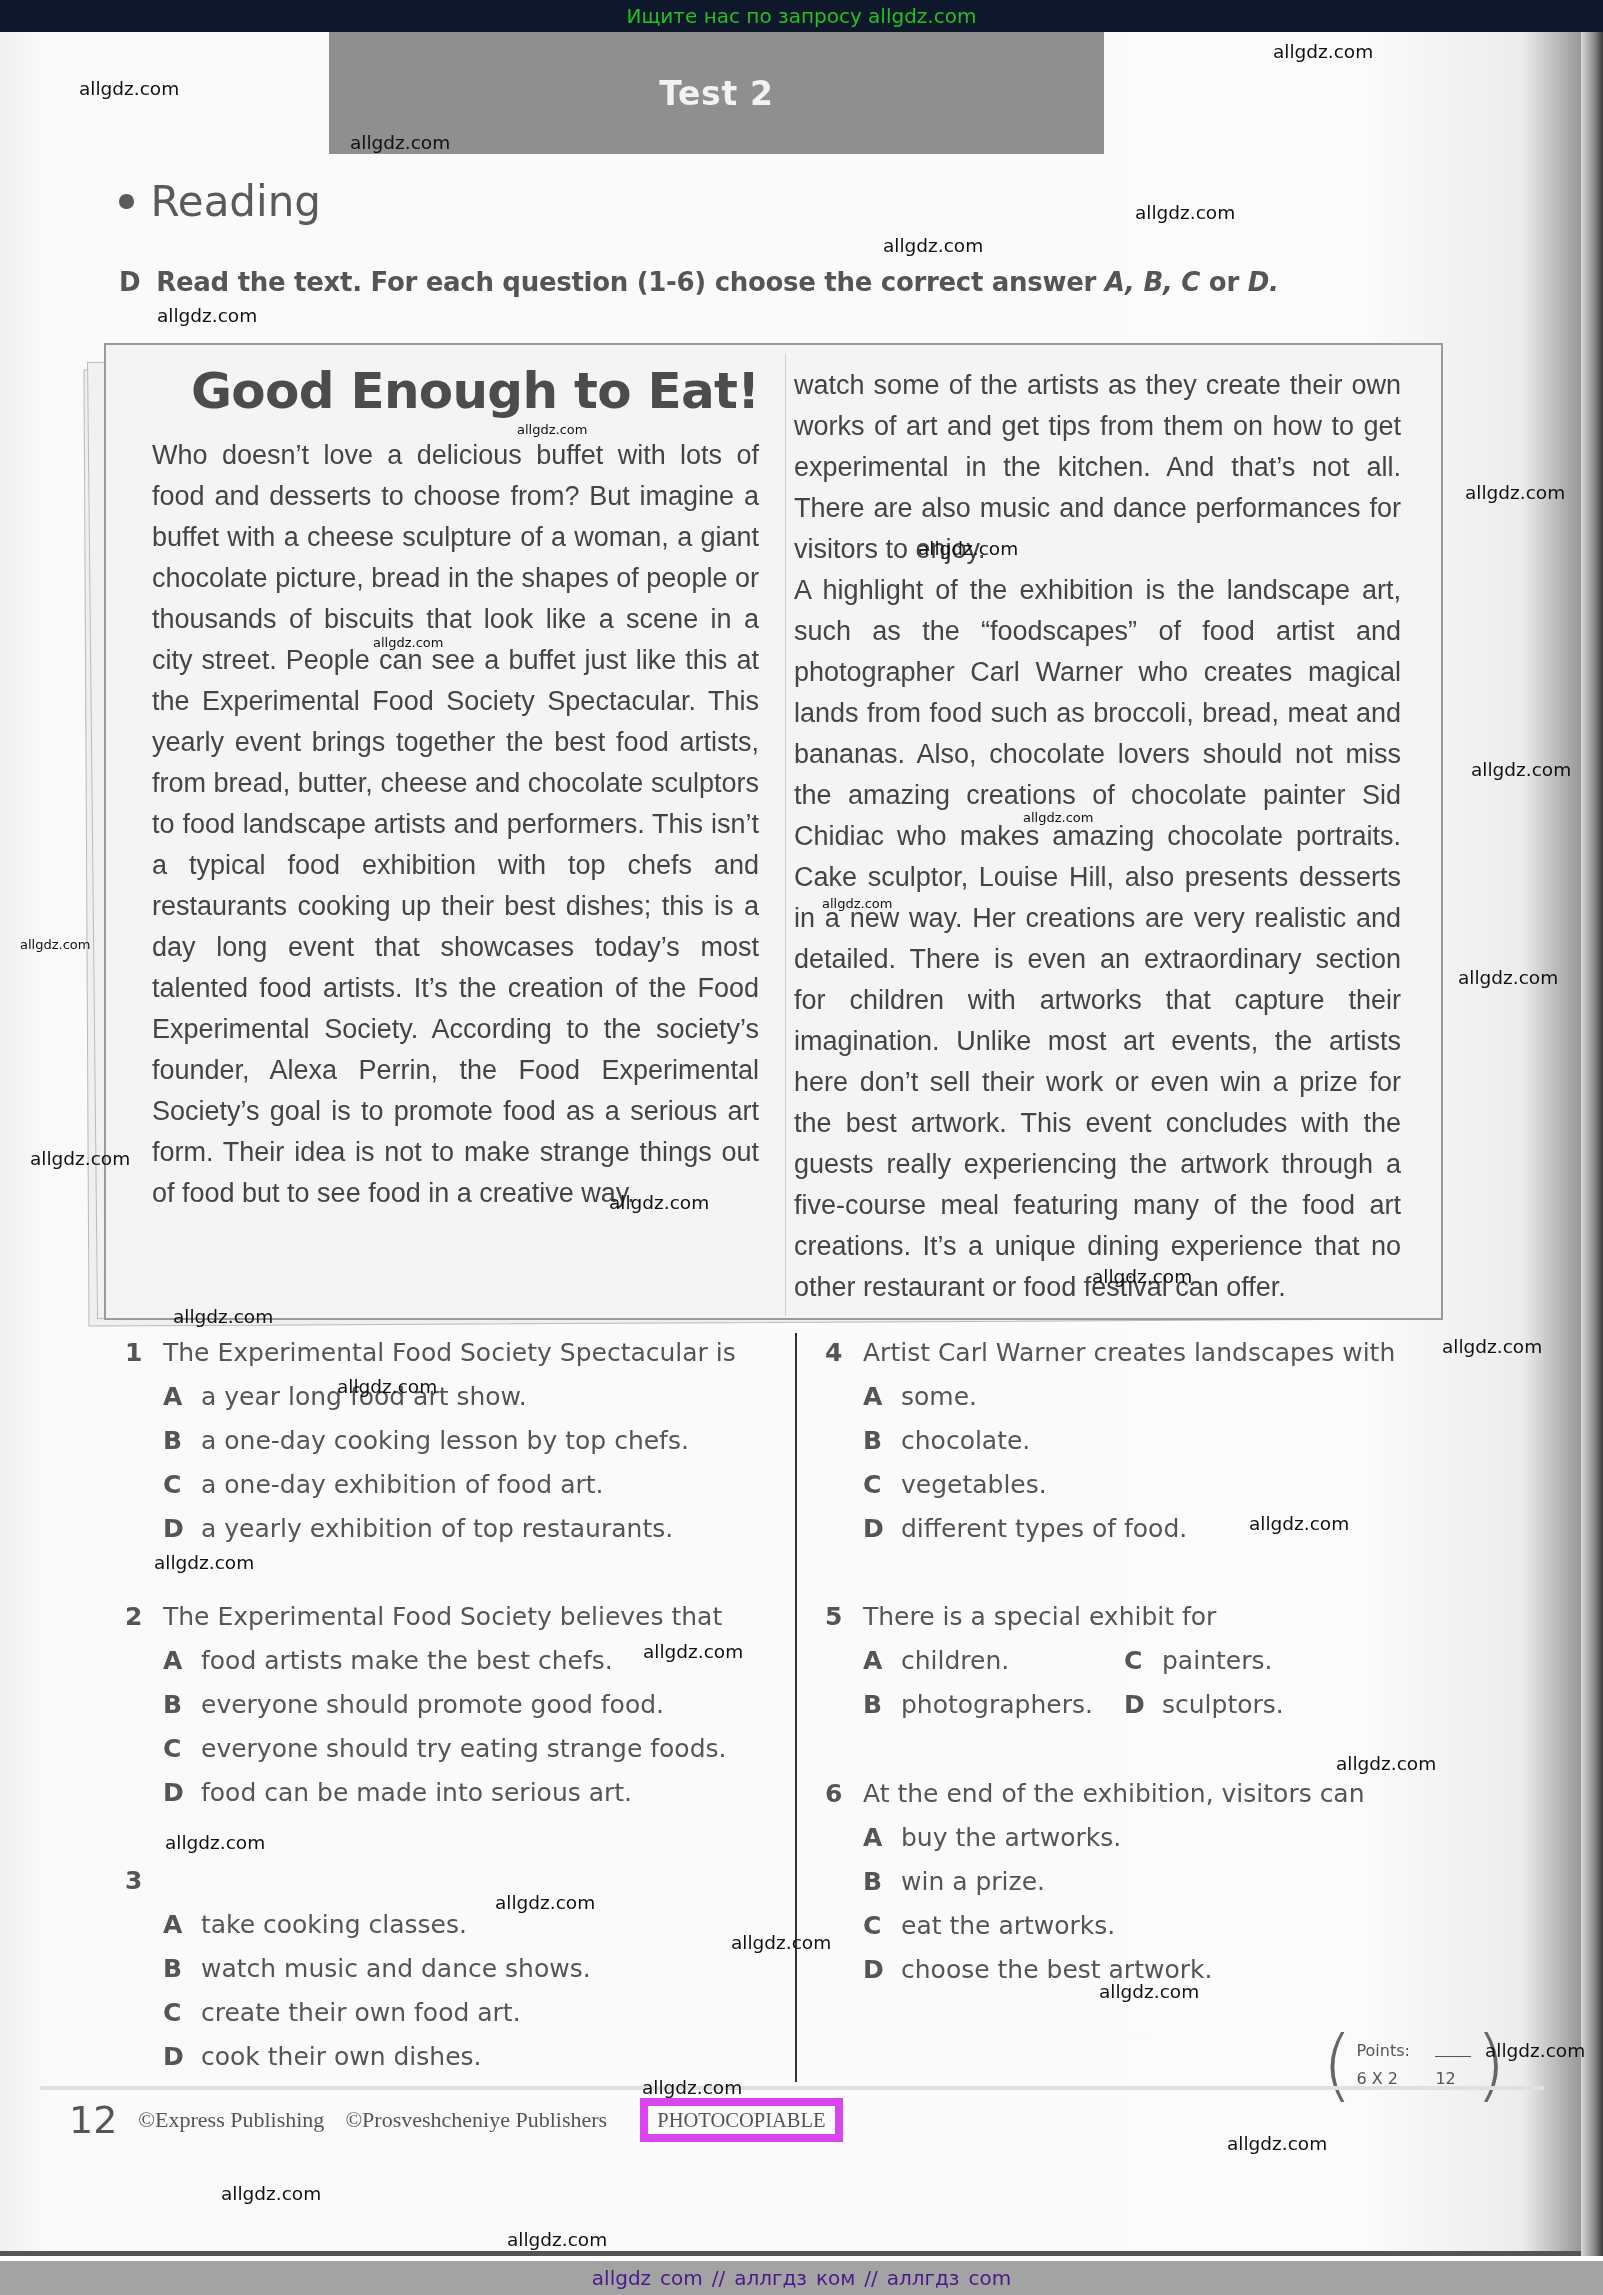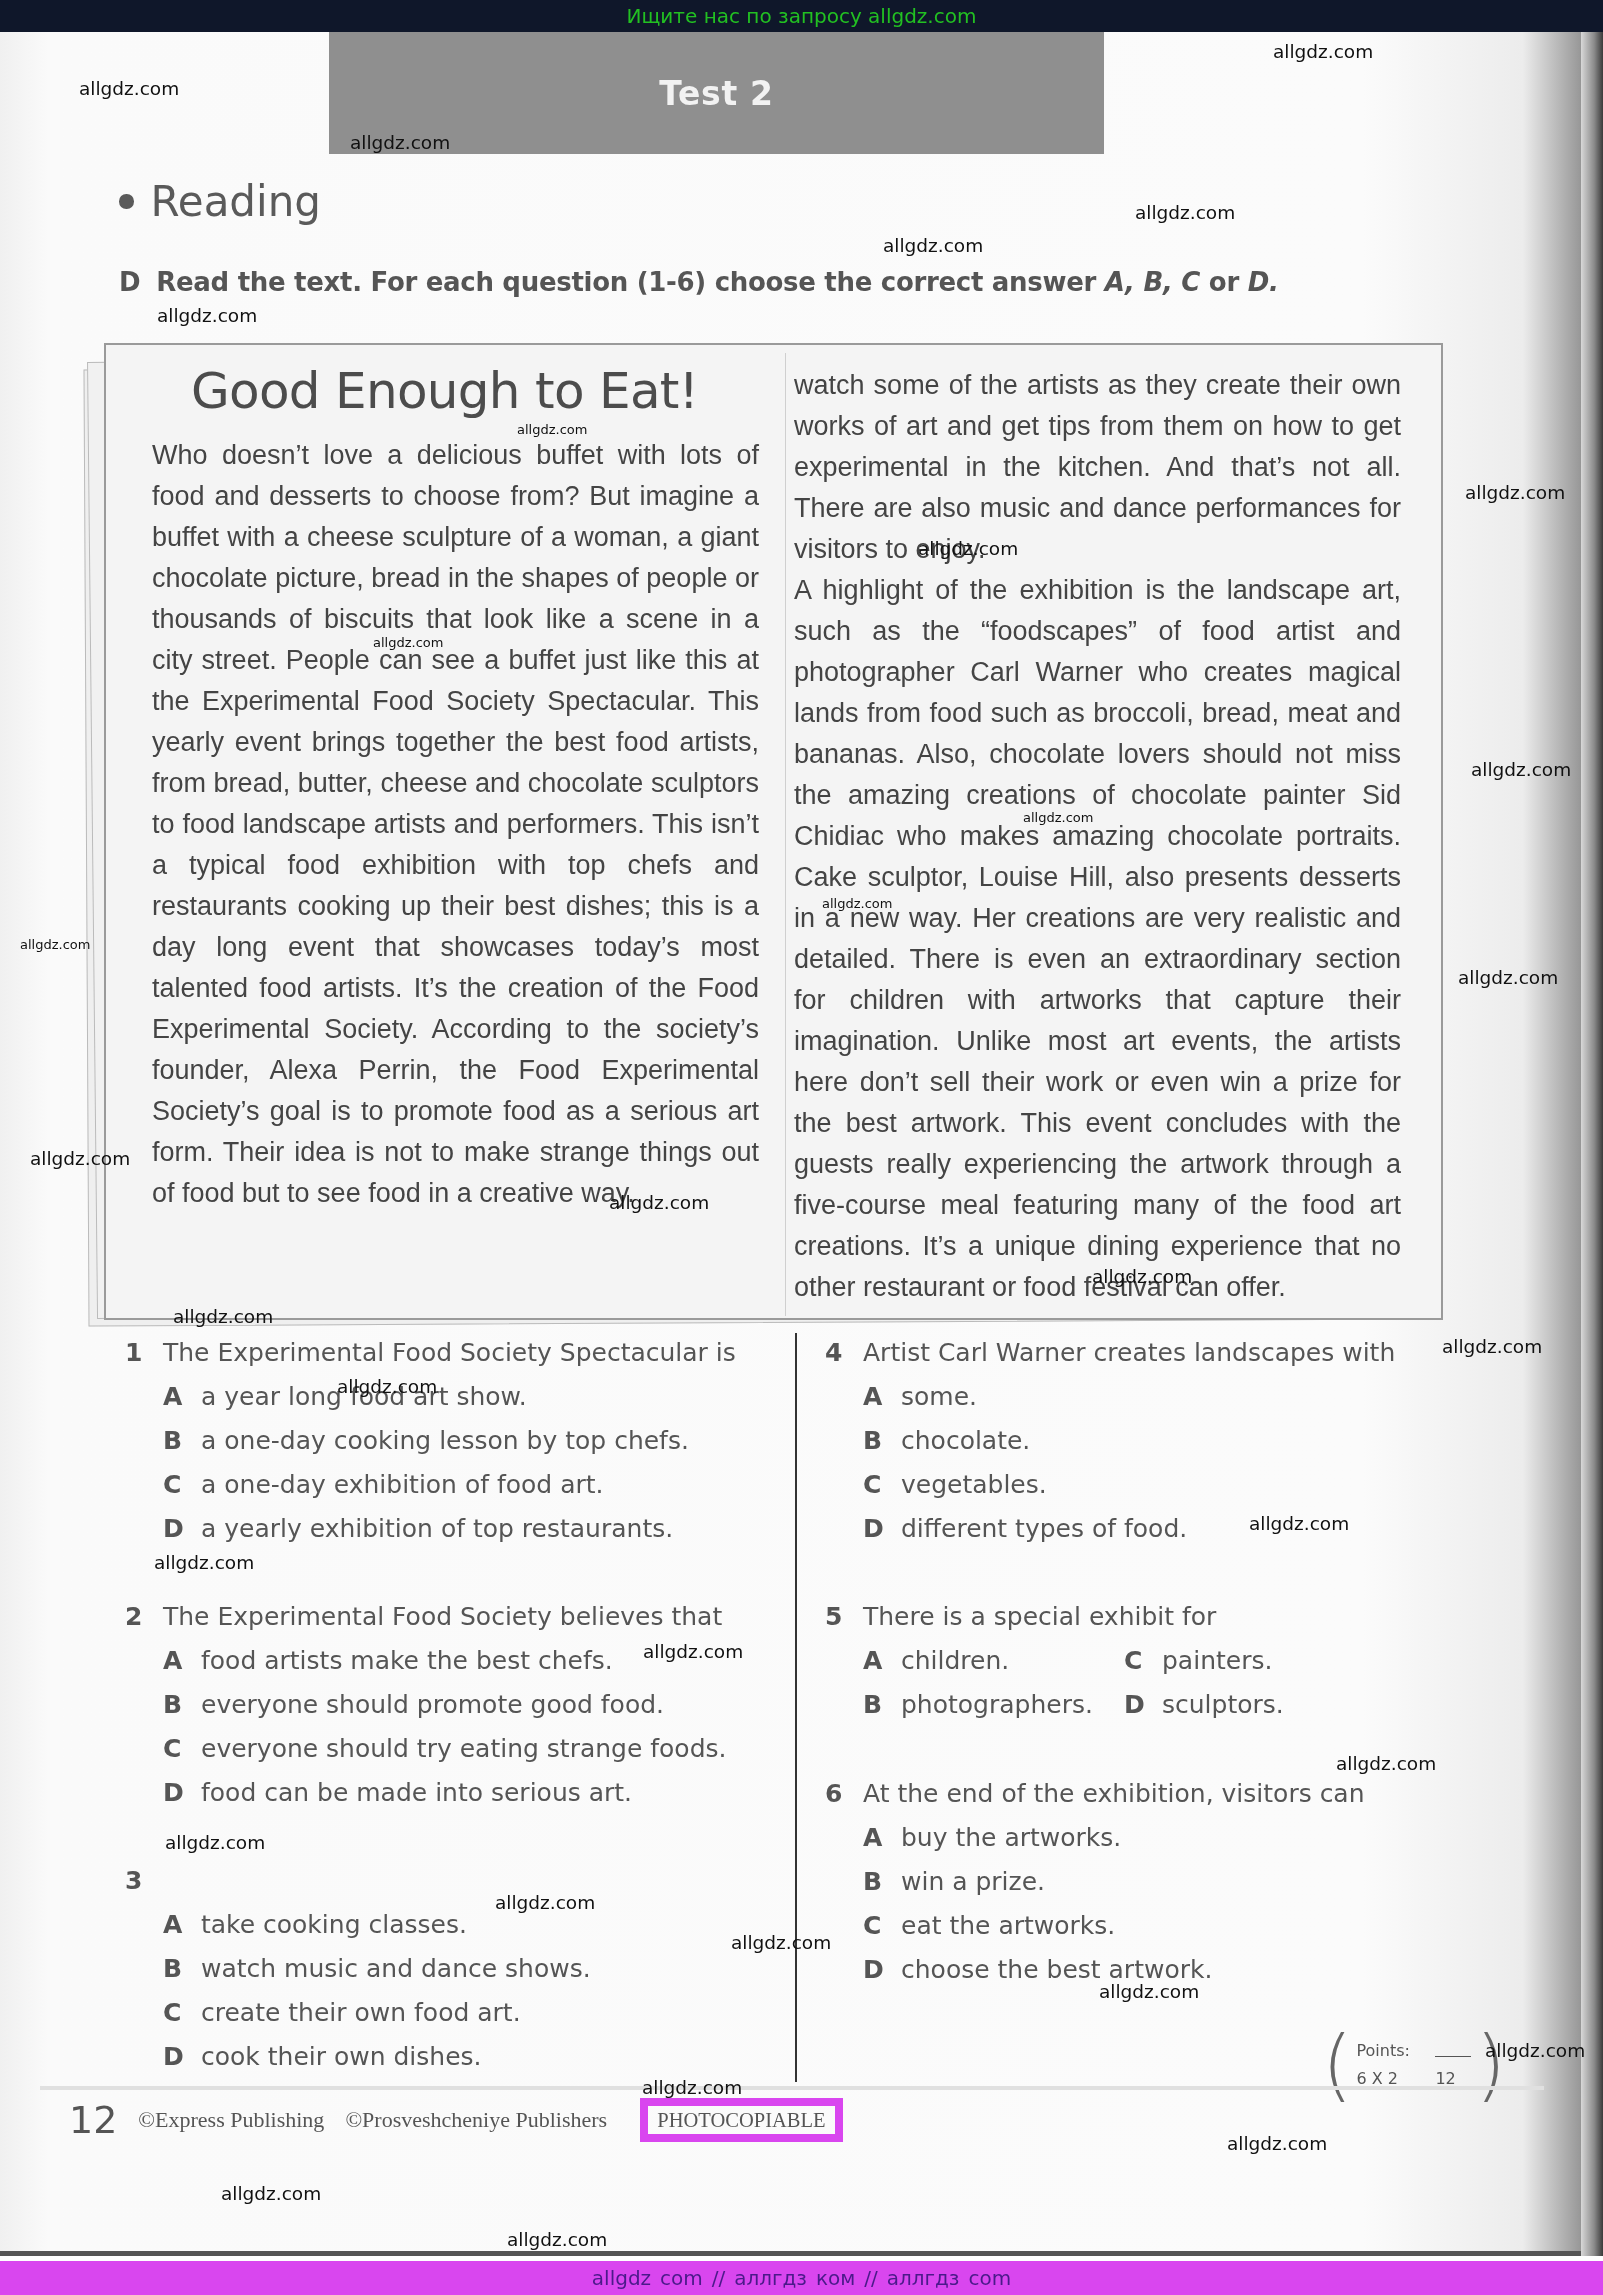--- a/index.html
+++ b/index.html
@@ -24,21 +24,21 @@
 
   .instruction { position: absolute; left: 119px; top: 267px; font-family: "DejaVu Sans", sans-serif; font-weight: bold; font-size: 26px; color: #555; letter-spacing: -0.3px; }
   .instruction .letter { margin-right: 16px; }
   .instruction i { font-style: italic; }
 
   .text-box-stack1 { position: absolute; left: 86px; top: 366px; width: 1346px; height: 957px; border: 1.3px solid #bbb; background: #efefef; transform: rotate(-0.3deg); }
   .text-box-stack2 { position: absolute; left: 92px; top: 355px; width: 1346px; height: 957px; border: 1.3px solid #bbb; background: #f1f1f1; transform: rotate(-0.6deg); }
   .text-box { position: absolute; left: 104px; top: 343px; width: 1339px; height: 977px; border: 2px solid #9a9a9a; background: #f4f4f4; }
   .col-divider-text { position: absolute; left: 785px; top: 353px; width: 1.3px; height: 963px; background: #cfcfcf; }
 
-  .article-title { position: absolute; left: 191px; top: 362px; font-family: "DejaVu Sans", sans-serif; font-weight: normal; font-size: 50px; color: #4c4c4c; letter-spacing: -0.7px; }
+  .article-title { position: absolute; left: 191px; top: 362px; font-family: "DejaVu Sans", sans-serif; font-weight: bold; font-size: 50px; color: #4c4c4c; letter-spacing: -0.7px; }
 
   .article-col { position: absolute; font-family: "Liberation Sans", sans-serif; font-size: 27px; line-height: 41px; color: #444; text-align: justify; }
   .article-col p { text-align: justify; }
   .col-left { left: 152px; top: 435px; width: 607px; }
   .col-right { left: 794px; top: 365px; width: 607px; }
 
   .q-divider { position: absolute; left: 795px; top: 1333px; width: 2px; height: 749px; background: #333; }
 
   .question { position: absolute; font-family: "DejaVu Sans", sans-serif; font-size: 25px; color: #555; }
   .question .q-head { display: flex; line-height: 44px; }
@@ -53,21 +53,21 @@
   .points .grid { display: grid; grid-template-columns: 79px 36px; font-size: 16px; line-height: 28px; margin: 16px 4px; }
   .points .blank { border-bottom: 1.3px solid #555; height: 16px; margin-top: 4px; }
 
   .footer { position: absolute; left: 69px; top: 2098px; display: flex; align-items: center; gap: 21px; color: #555; }
   .footer .page-num { font-family: "DejaVu Sans", sans-serif; font-size: 38px; }
   .footer .pub { font-family: "Liberation Serif", serif; font-size: 22px; }
   .footer .photocopy { font-family: "Liberation Serif", serif; font-size: 20.5px; border: 8px solid #d946ef; padding: 2.6px 9.2px; margin-left: 12px; }
 
   .footer-shade { position: absolute; left: 40px; top: 2086px; width: 1504px; height: 4px; background: #e0e0e0; }
 
-  .bottom-banner { position: absolute; left: 0; top: 2261px; width: 1603px; height: 35px; background: #d946ef; text-align: center; }
+  .bottom-banner { position: absolute; left: 0; top: 2261px; width: 1603px; height: 35px; background: #a3a3a3; text-align: center; }
   .bottom-banner span { font-family: "DejaVu Sans", sans-serif; font-size: 20px; color: #4b1a8a; line-height: 35px; word-spacing: 2.6px; }
 
   .wm { position: absolute; font-family: "DejaVu Sans", sans-serif; font-size: 18.5px; color: #111; }
   .wm.small { font-size: 13px; }
 </style>
 </head>
 <body>
 
 <div class="top-banner">
   <span>Ищите нас по запросу allgdz.com</span>

